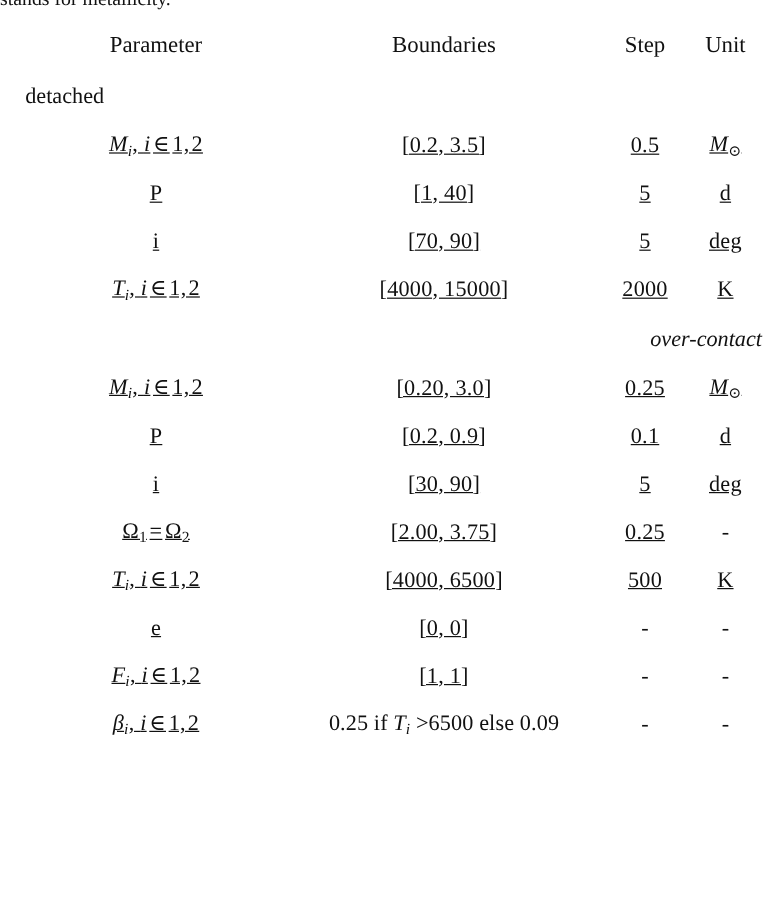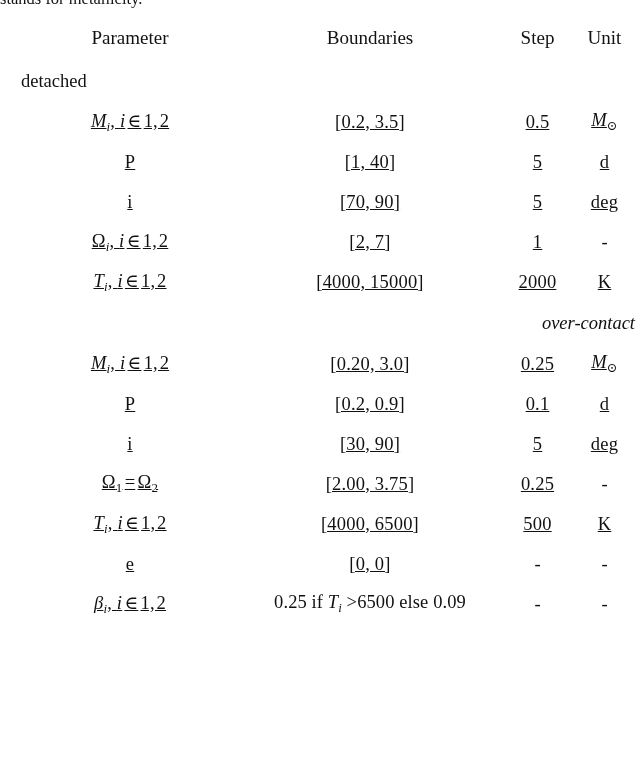--- a/index.html
+++ b/index.html
@@ -166,26 +166,20 @@
             <td class="cell-math"><span class="nrm">[1, 40]</span></td>
             <td class="cell-math">5</td>
             <td class="cell-math"><span class="nrm">d</span></td>
           </tr>
           <tr>
             <td class="cell-math"><span class="nrm">i</span></td>
             <td class="cell-math"><span class="nrm">[70, 90]</span></td>
             <td class="cell-math">5</td>
             <td class="cell-math"><span class="nrm">deg</span></td>
           </tr>
-          <tr>
-            <td class="cell-math"><span class="nrm">Ω</span><span class="sub">i</span><span class="nrm">,&nbsp;</span><span class="mi">i</span><span class="op">∈</span><span class="nrm">1, 2</span></td>
-            <td class="cell-math"><span class="nrm">[2, 7]</span></td>
-            <td class="cell-math">1</td>
-            <td class="dash"><span class="nrm">-</span></td>
-          </tr>
           <tr class="rule-thin">
             <td class="cell-math"><span class="mi">T</span><span class="sub">i</span><span class="nrm">,&nbsp;</span><span class="mi">i</span><span class="op">∈</span><span class="nrm">1, 2</span></td>
             <td class="cell-math"><span class="nrm">[4000, 15000]</span></td>
             <td class="cell-math">2000</td>
             <td class="cell-math"><span class="nrm">K</span></td>
           </tr>
           <tr class="section rule-dbl">
             <td colspan="4">
               <span class="section-label left">over-contact</span>
             </td>
@@ -220,20 +214,26 @@
             <td class="cell-math">500</td>
             <td class="cell-math"><span class="nrm">K</span></td>
           </tr>
           <tr>
             <td class="cell-math"><span class="nrm">e</span></td>
             <td class="cell-math"><span class="nrm">[0, 0]</span></td>
             <td class="dash">-</td>
             <td class="dash"><span class="nrm">-</span></td>
           </tr>
           <tr>
+            <td class="cell-math"><span class="mi">F</span><span class="sub">i</span><span class="nrm">,&nbsp;</span><span class="mi">i</span><span class="op">∈</span><span class="nrm">1, 2</span></td>
+            <td class="cell-math"><span class="nrm">[1, 1]</span></td>
+            <td class="dash">-</td>
+            <td class="dash"><span class="nrm">-</span></td>
+          </tr>
+          <tr>
             <td class="cell-math"><span class="mi">β</span><span class="sub">i</span><span class="nrm">,&nbsp;</span><span class="mi">i</span><span class="op">∈</span><span class="nrm">1, 2</span></td>
             <td class="cell-cond"><span class="nrm">0.25 if </span><span class="mi">T</span><span class="sub">i</span><span class="nrm">&nbsp;&gt;6500 else 0.09</span></td>
             <td class="dash">-</td>
             <td class="dash"><span class="nrm">-</span></td>
           </tr>
         </tbody>
     </table>
   </div>
 
 </div>

